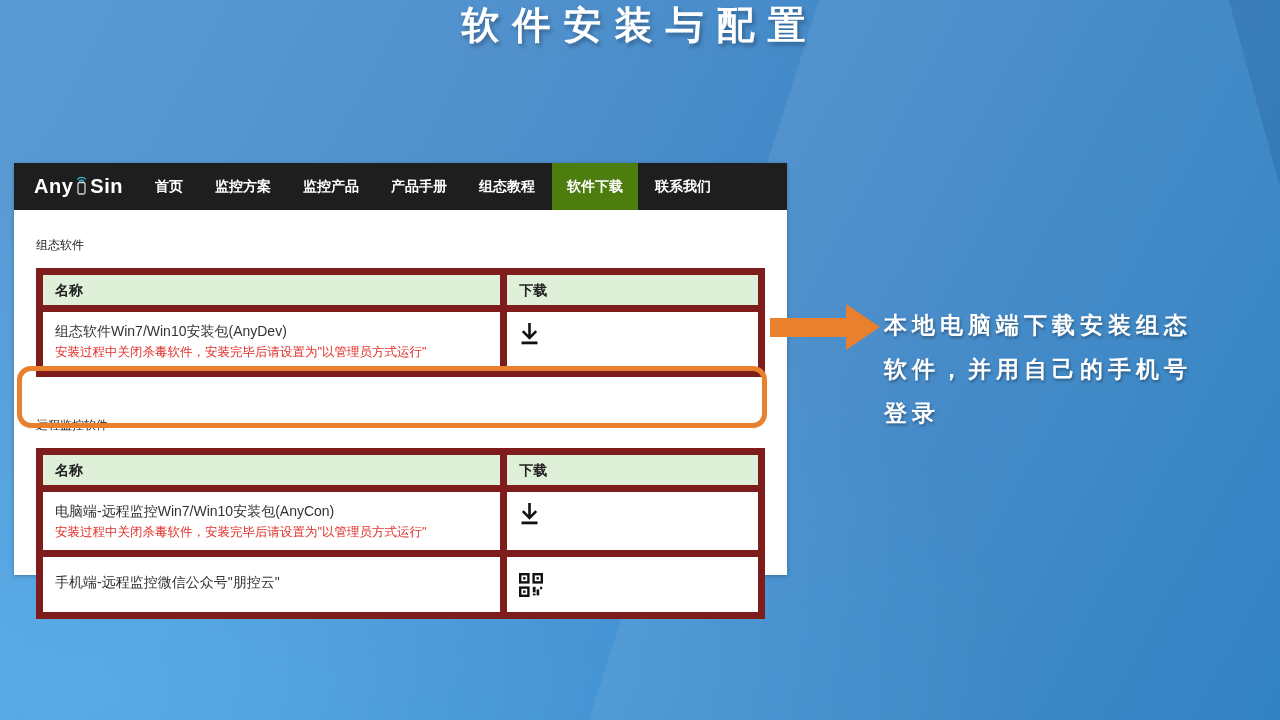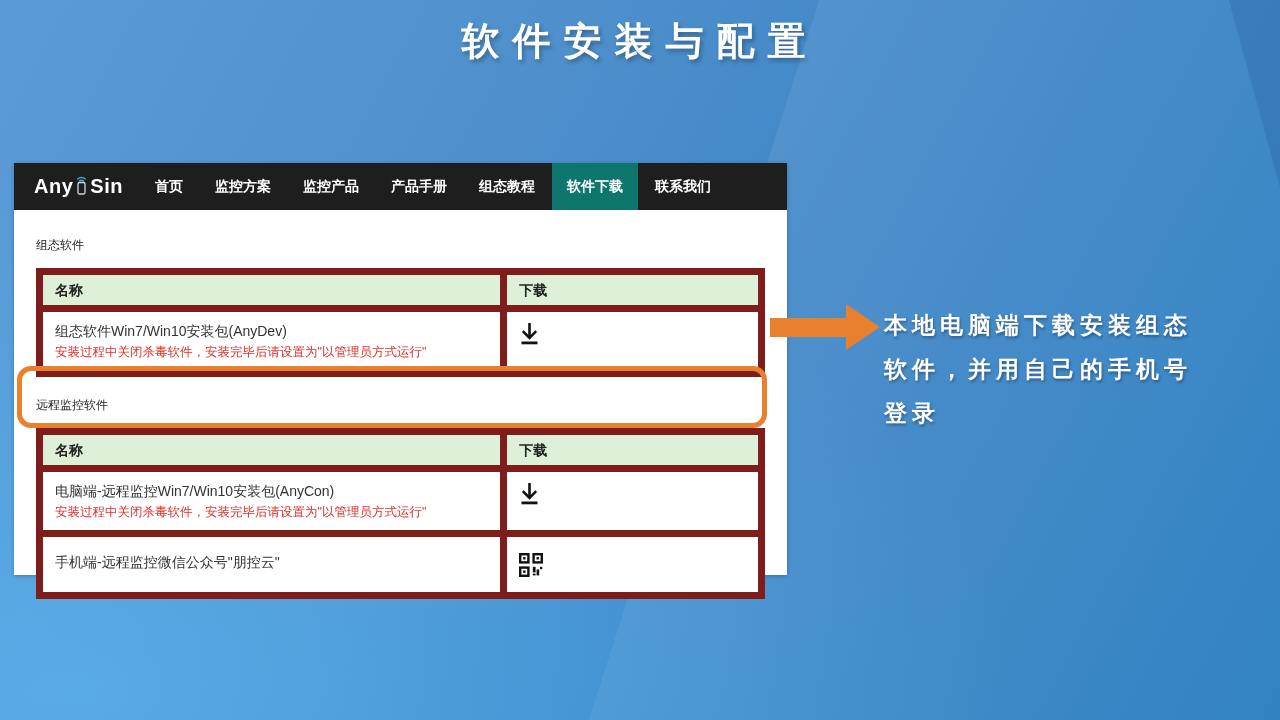--- a/index.html
+++ b/index.html
@@ -8,21 +8,21 @@
     font-family:"Liberation Sans","DejaVu Sans",sans-serif;
     background:linear-gradient(118deg,#5b9bd5 0%,#4f90cc 35%,#3a84c6 65%,#2178be 100%);
   }
   
   .bg-band{position:absolute;inset:0;pointer-events:none;}
   .band1{background:rgba(255,255,255,0.08);clip-path:polygon(64% 0,100% 0,100% 100%,46% 100%);}
   .band2{background:rgba(8,48,108,0.14);clip-path:polygon(96% 0,100% 0,100% 26%);}
   .glow{background:radial-gradient(ellipse at 6% 96%,rgba(92,195,255,0.50),rgba(92,195,255,0) 55%);}
 
   .slide-title{
-    position:absolute;top:16px;left:0;width:100%;text-align:center;
+    position:absolute;top:0;left:0;width:100%;text-align:center;
     color:#ffffff;font-size:38px;font-weight:800;letter-spacing:13px;
     text-shadow:2px 3px 4px rgba(0,0,0,0.30);white-space:nowrap;
   }
 
   
   .panel{
     position:absolute;left:14px;top:163px;width:773px;height:412px;
     background:#ffffff;box-shadow:0 1px 4px rgba(0,0,0,0.25);
   }
   .navbar{
@@ -30,27 +30,27 @@
   }
   .logo{
     display:flex;align-items:center;margin:0 16px 0 20px;
     color:#ffffff;font-size:20px;font-weight:bold;letter-spacing:0.5px;cursor:pointer;
   }
   .logo svg{margin:0 1px;}
   .nav-item{
     display:flex;align-items:center;padding:0 15px;margin:0 1px;
     color:#ffffff;font-size:14px;font-weight:bold;cursor:pointer;white-space:nowrap;
   }
-  .nav-item.active{background:#0f766e;}
+  .nav-item.active{background:#4d7c0f;}
 
   .content{position:relative;padding:0 22px;}
   .section-heading{
     font-size:12px;font-weight:400;color:#222;margin:23px 0 11px 0;line-height:24px;
   }
-  .section-heading.second{margin-top:16px;}
+  .section-heading.second{margin-top:36px;}
   table{width:100%;border-collapse:collapse;font-size:14px;table-layout:fixed;}
   th,td{border:7px solid #7f1d1d;text-align:left;}
   th{
     background:#dff0d8;color:#222;font-weight:bold;
     padding:5px 12px;line-height:20px;
   }
   td{padding:9px 12px;vertical-align:top;background:#fff;}
   td.single{padding:15px 12px;}
   .col-name{width:60%;}
   .row-name{color:#333;line-height:20px;}

